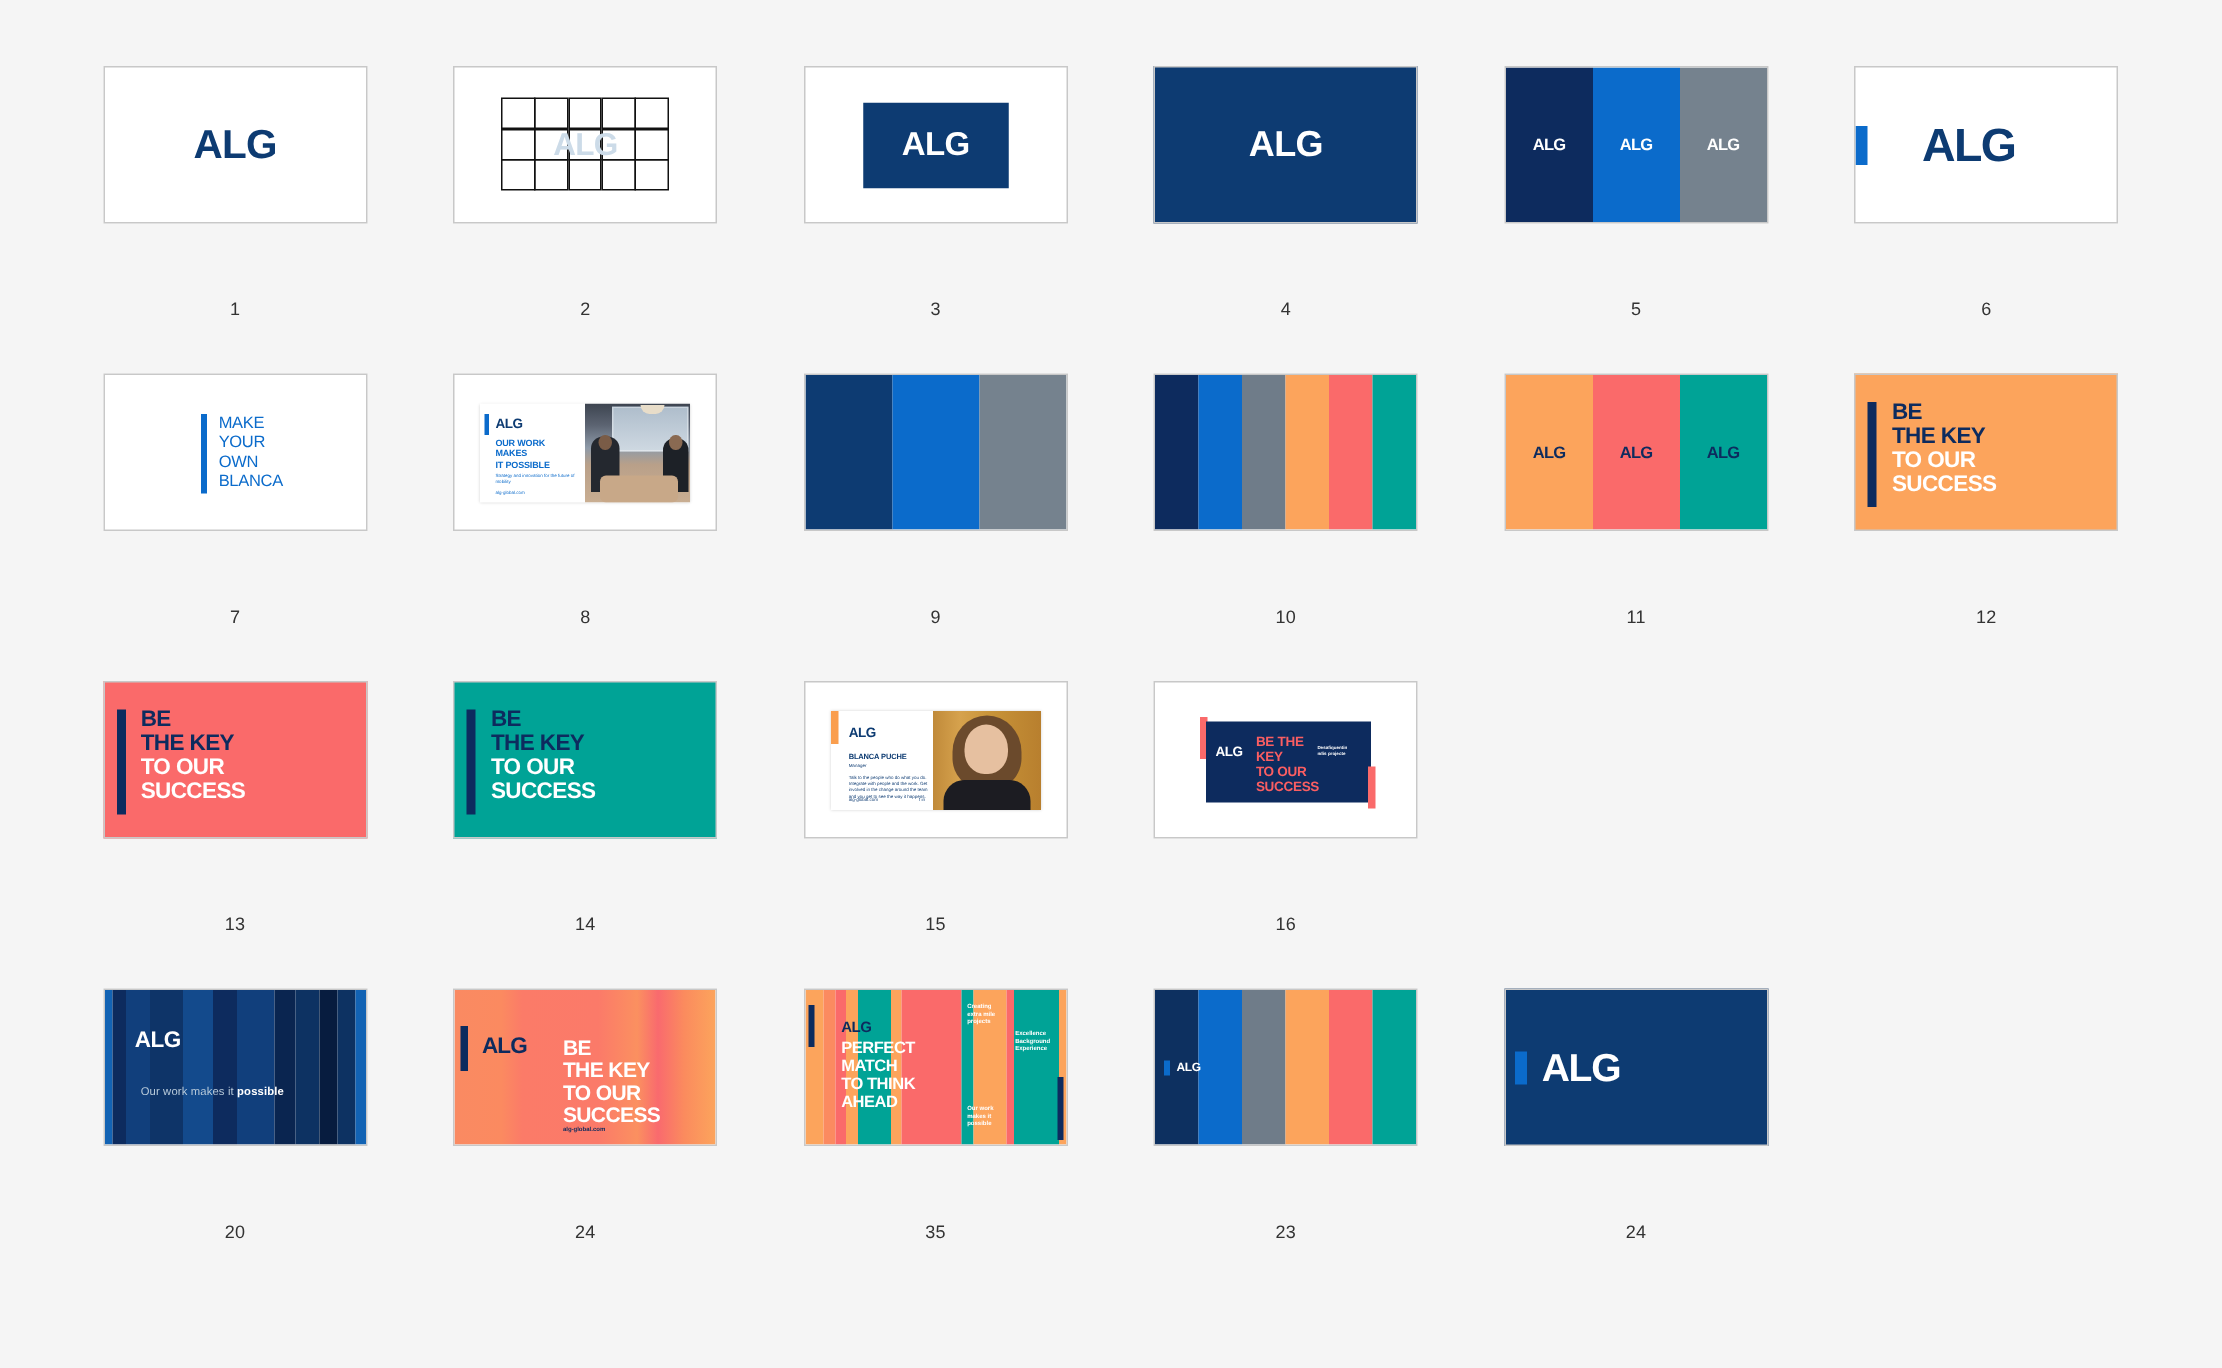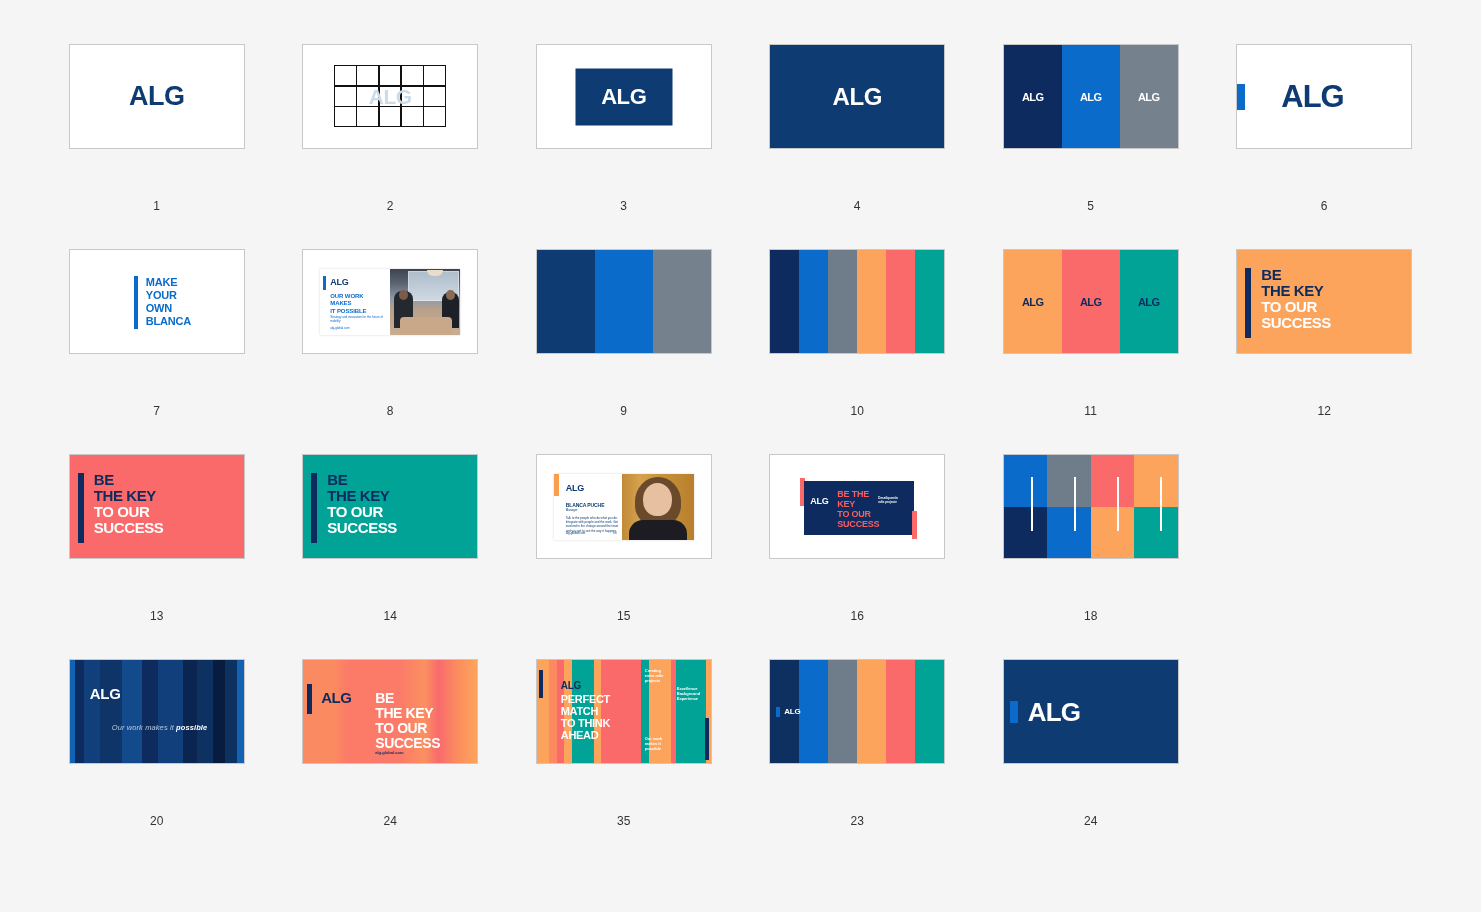--- a/index.html
+++ b/index.html
@@ -79,21 +79,21 @@
   .t4-logo { font-size:24px; font-weight:bold; color:#fff; letter-spacing:-0.4px;}
 
   
   .t6-bar { position:absolute; left:0px; top:39px; width:8px; height:26px; background:#0b6bcb; }
   .t6-logo { position:absolute; left:44px; top:50%; transform:translateY(-50%); font-size:31px; font-weight:bold; color:#0d3b72; letter-spacing:-1px;}
 
   
   .t7-bar { position:absolute; left:64px; top:26px; width:4px; height:53px; background:#0b6bcb; }
   .t7-text {
     position:absolute; left:76px; top:26px;
-    font-size:11px; font-weight:bold; color:#0b6bcb; line-height:1.18;
+    font-size:11px; font-weight:normal; color:#0b6bcb; line-height:1.18;
     letter-spacing:-0.2px;
   }
 
   
   .mini-slide {
     position:absolute; left:50%; top:50%; transform:translate(-50%,-50%);
     width:140px; height:66px; background:#fff; display:flex;
     box-shadow:0 0 2px rgba(0,0,0,.18);
   }
   .ms-left { width:70px; position:relative; padding:8px 0 0 10px; box-sizing:border-box;}
@@ -154,21 +154,21 @@
   .t18 { position:absolute; inset:0; display:grid; grid-template-columns:repeat(4,1fr); grid-template-rows:repeat(2,1fr);}
   .t18-line { position:absolute; width:2px; background:#fff; }
 
   
   .t19 { position:absolute; inset:0; display:flex; }
   .t19 > div { flex:1; }
 
   
   .t20-stripes { position:absolute; inset:0; display:flex; }
   .t20-logo { position:absolute; left:20px; top:25px; font-size:15px; font-weight:bold; color:#fff; letter-spacing:-0.3px;}
-  .t20-tag { position:absolute; left:42px; top:63px; font-size:7.5px; color:#b8cada; letter-spacing:.1px;font-style:italic;}
+  .t20-tag { position:absolute; left:24px; top:63px; font-size:7.5px; color:#b8cada; letter-spacing:.1px;}
   .t20-tag b { color:#fff; }
 
   
   .t21-bg { position:absolute; inset:0; }
   .t21-bar { position:absolute; left:4px; top:24px; width:5px; height:30px; background:#0d2b5e; }
   .t21-logo { position:absolute; left:18px; top:29px; font-size:15px; font-weight:bold; color:#0d2b5e; letter-spacing:-0.5px;}
   .t21-head { position:absolute; left:72px; top:31px; font-size:14px; font-weight:bold; color:#fff; line-height:1.07; letter-spacing:-0.4px;}
   .t21-url { position:absolute; left:72px; top:90px; font-size:4px; font-weight:bold; color:#0d2b5e;}
 
   
@@ -438,39 +438,20 @@
       </div>
       <div class="t16-sub">
         <div>Desafiquentin</div>
         <div>ndis projecte</div>
       </div>
     </div>
     <div class="caption">16</div>
   </div>
 
 
-  <div class="cell">
-    <div class="thumb">
-      <div class="t18">
-        <div style="background:#0b6bcb;"></div>
-        <div style="background:#6f7c89;"></div>
-        <div style="background:#fa6a6a;"></div>
-        <div style="background:#fca45c;"></div>
-        <div style="background:#0d2b5e;"></div>
-        <div style="background:#0b6bcb;"></div>
-        <div style="background:#fca45c;"></div>
-        <div style="background:#00a396;"></div>
-      </div>
-      <div class="t18-line" style="left:27px;top:22px;height:54px;"></div>
-      <div class="t18-line" style="left:70px;top:22px;height:54px;"></div>
-      <div class="t18-line" style="left:113px;top:22px;height:54px;"></div>
-      <div class="t18-line" style="left:156px;top:22px;height:54px;"></div>
-    </div>
-    <div class="caption">18</div>
-  </div>
 
   <div class="row-spacer" style="grid-column:1/-1;"></div>
 
 
   <div class="cell">
     <div class="thumb">
       <div class="t20-stripes">
         <div style="flex:3;background:#1263b4;"></div>
         <div style="flex:6;background:#0d2b5e;"></div>
         <div style="flex:10;background:#113f7c;"></div>

